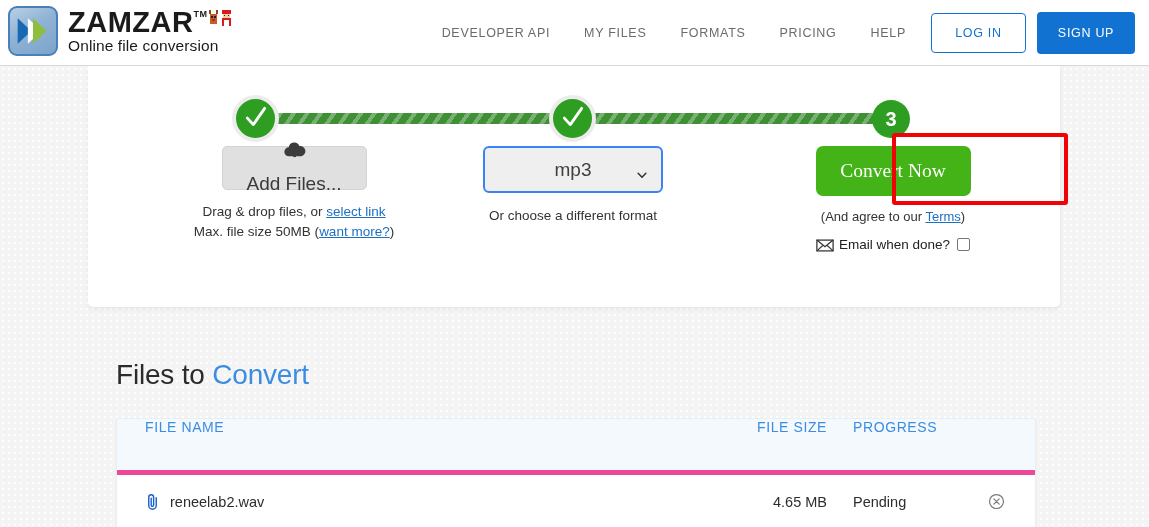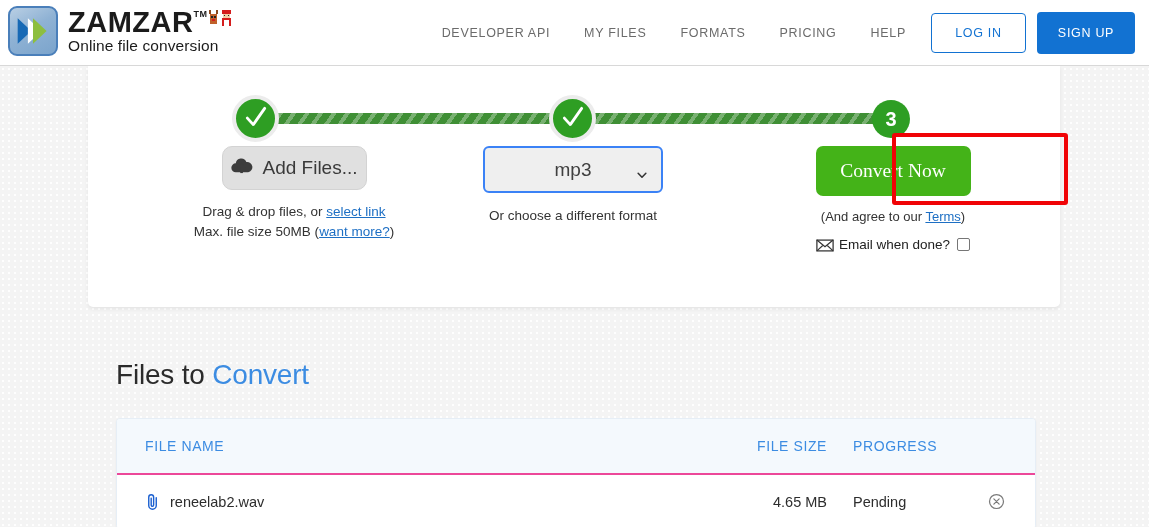--- a/index.html
+++ b/index.html
@@ -109,24 +109,25 @@
 
   
   .cols { position: absolute; left: 0; top: 80px; width: 972px; }
   .col { position: absolute; text-align: center; }
   .col-a { left: 77px; width: 258px; }
   .col-b { left: 354px; width: 262px; }
   .col-c { left: 690px; width: 230px; }
 
   .add-files-btn {
     width: 145px; height: 44px; margin: 0 auto;
-    background: #e0e0e0; border: 1px solid #d3d3d3; border-radius: 10px;
+    background: #e0e0e0; border: 1px solid #d3d3d3; border-radius: 5px;
     display: flex; align-items: center; justify-content: center; gap: 9px;
     font-size: 19px; color: #3a3a3a; cursor: pointer;
     font-family: "Liberation Sans", sans-serif;
+    flex-direction: column;
   }
   .caption {
     font-size: 13.5px; color: #333; line-height: 20px; margin-top: 12px;
   }
   .caption a { color: #1d6fc4; text-decoration: underline; }
 
   .format-select {
     width: 180px; height: 47px; margin: 0 auto;
     background: #efefef; border: 2px solid #3b82f6; border-radius: 6px;
     display: flex; align-items: center; justify-content: center;
@@ -177,22 +178,22 @@
     position: absolute; left: 116px; top: 418px;
     width: 920px;
     background: #fff;
     border: 1px solid #e6eef6;
     border-radius: 4px;
     box-shadow: 0 1px 2px rgba(0,0,0,0.05);
     overflow: hidden;
   }
   .thead {
     height: 56px; background: #f4f9fd;
-    border-bottom: 2px solid #ec4899;
-    display: flex; align-items: center;
+    border-bottom: 5px solid #ec4899;
+    display: flex; align-items: flex-start;
     font-size: 14px; color: #3c8ce2; letter-spacing: 0.6px;
   }
   .trow {
     height: 53px; background: #fff;
     display: flex; align-items: center;
     font-size: 14.5px; color: #2d2d2d;
   }
   .c-name { width: 592px; padding-left: 28px; display: flex; align-items: center; gap: 10px; }
   .c-size { width: 118px; text-align: right; }
   .c-prog { width: 130px; padding-left: 26px; }

